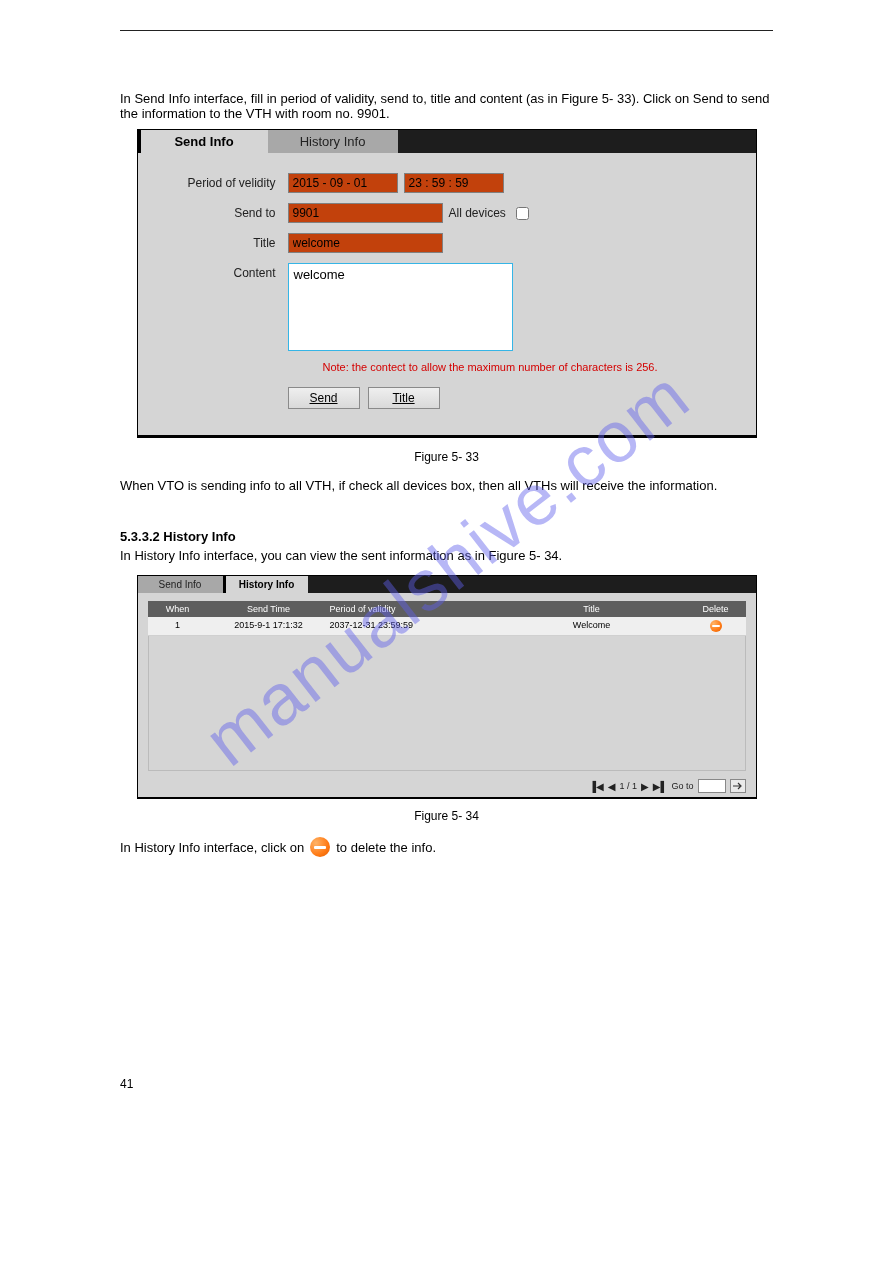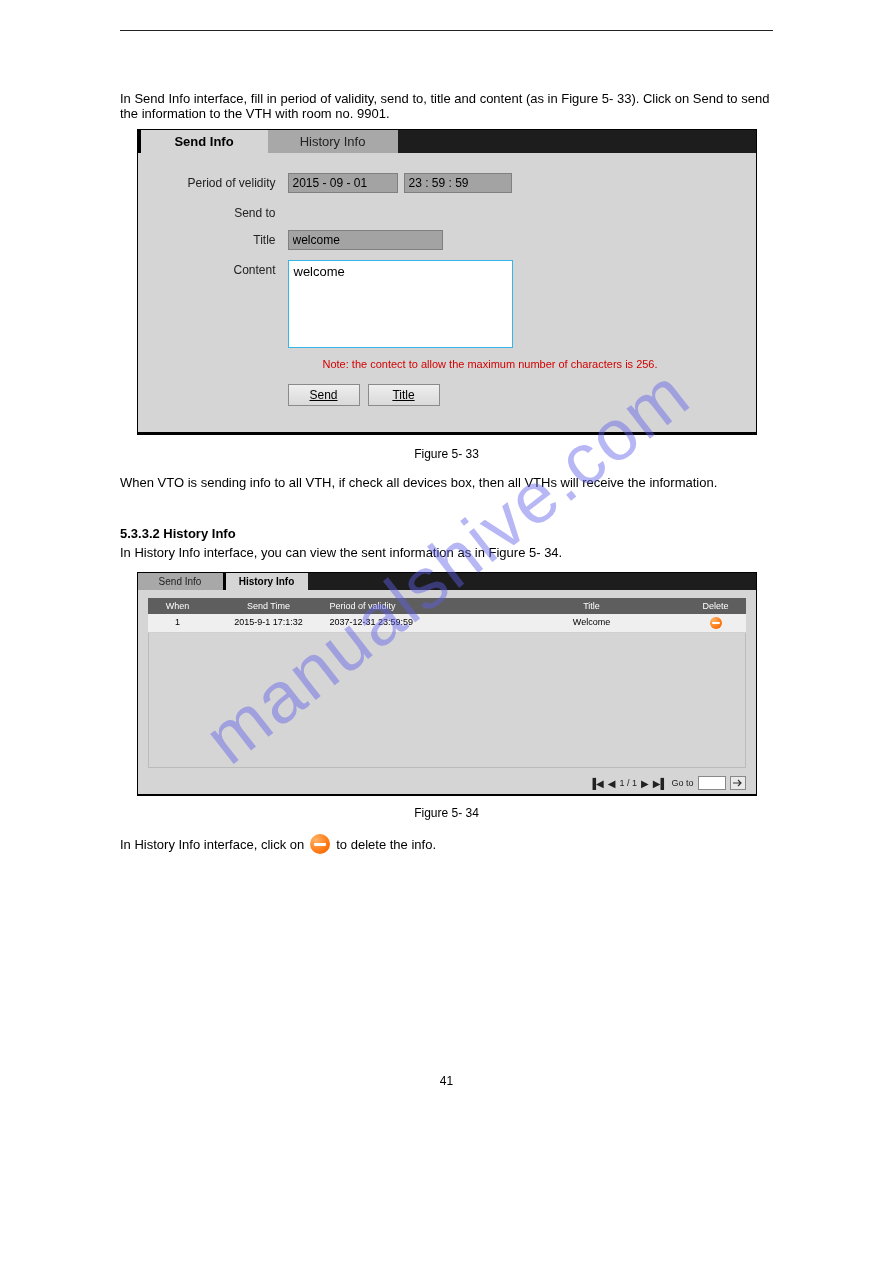--- a/index.html
+++ b/index.html
@@ -61,28 +61,28 @@
     color: #222;
   }
   .flabel {
     width: 110px;
     text-align: right;
     padding-right: 12px;
     padding-top: 3px;
   }
   .fcontrols { display: flex; align-items: center; gap: 6px; flex-wrap: wrap; }
   .txtbox {
-    background: #a3a3a3;
+    background: #c2410c;
     border: 1px solid #808080;
     padding: 2px 4px;
     font-size: 12px;
     font-family: Arial, sans-serif;
   }
   .txtbox.date { width: 110px; }
-  .txtbox.time { width: 108px; }
+  .txtbox.time { width: 100px; }
   .txtbox.mid  { width: 155px; }
   .txtarea {
     background: #fff;
     border: 1px solid #36b5e6;
     padding: 3px 5px;
     font-size: 13px;
     font-family: Arial, sans-serif;
     width: 225px;
     height: 88px;
     resize: none;
@@ -248,20 +248,25 @@
       <div class="frow">
         <div class="flabel">Period of velidity</div>
         <div class="fcontrols">
           <input class="txtbox date" value="2015 - 09 - 01" style="">
           <input class="txtbox time" value="23 : 59 : 59" style="">
         </div>
       </div>
 
       <div class="frow">
         <div class="flabel">Send to</div>
+        <div class="fcontrols">
+          <input class="txtbox mid" value="9901" style="">
+          <span>All devices</span>
+          <input type="checkbox" class="cb" style="">
+        </div>
       </div>
 
       <div class="frow">
         <div class="flabel">Title</div>
         <div class="fcontrols">
           <input class="txtbox mid" value="welcome" style="">
         </div>
       </div>
 
       <div class="frow">
@@ -332,16 +337,16 @@
   </div>
 
   <div class="caption">Figure 5- 34</div>
 
   <p class="p" style="display:flex;align-items:center;gap:6px;">
     <span>In History Info interface, click on</span>
     <span class="del-icon big"></span>
     <span>to delete the info.</span>
   </p>
 
-  <div style="text-align:center;margin-top:220px;font-size:12px;">41</div>
+  <div style="text-align:left;margin-top:220px;font-size:12px;">41</div>
 </div>
 
 <div class="watermark">manualshive.com</div>
 
 </body></html>

